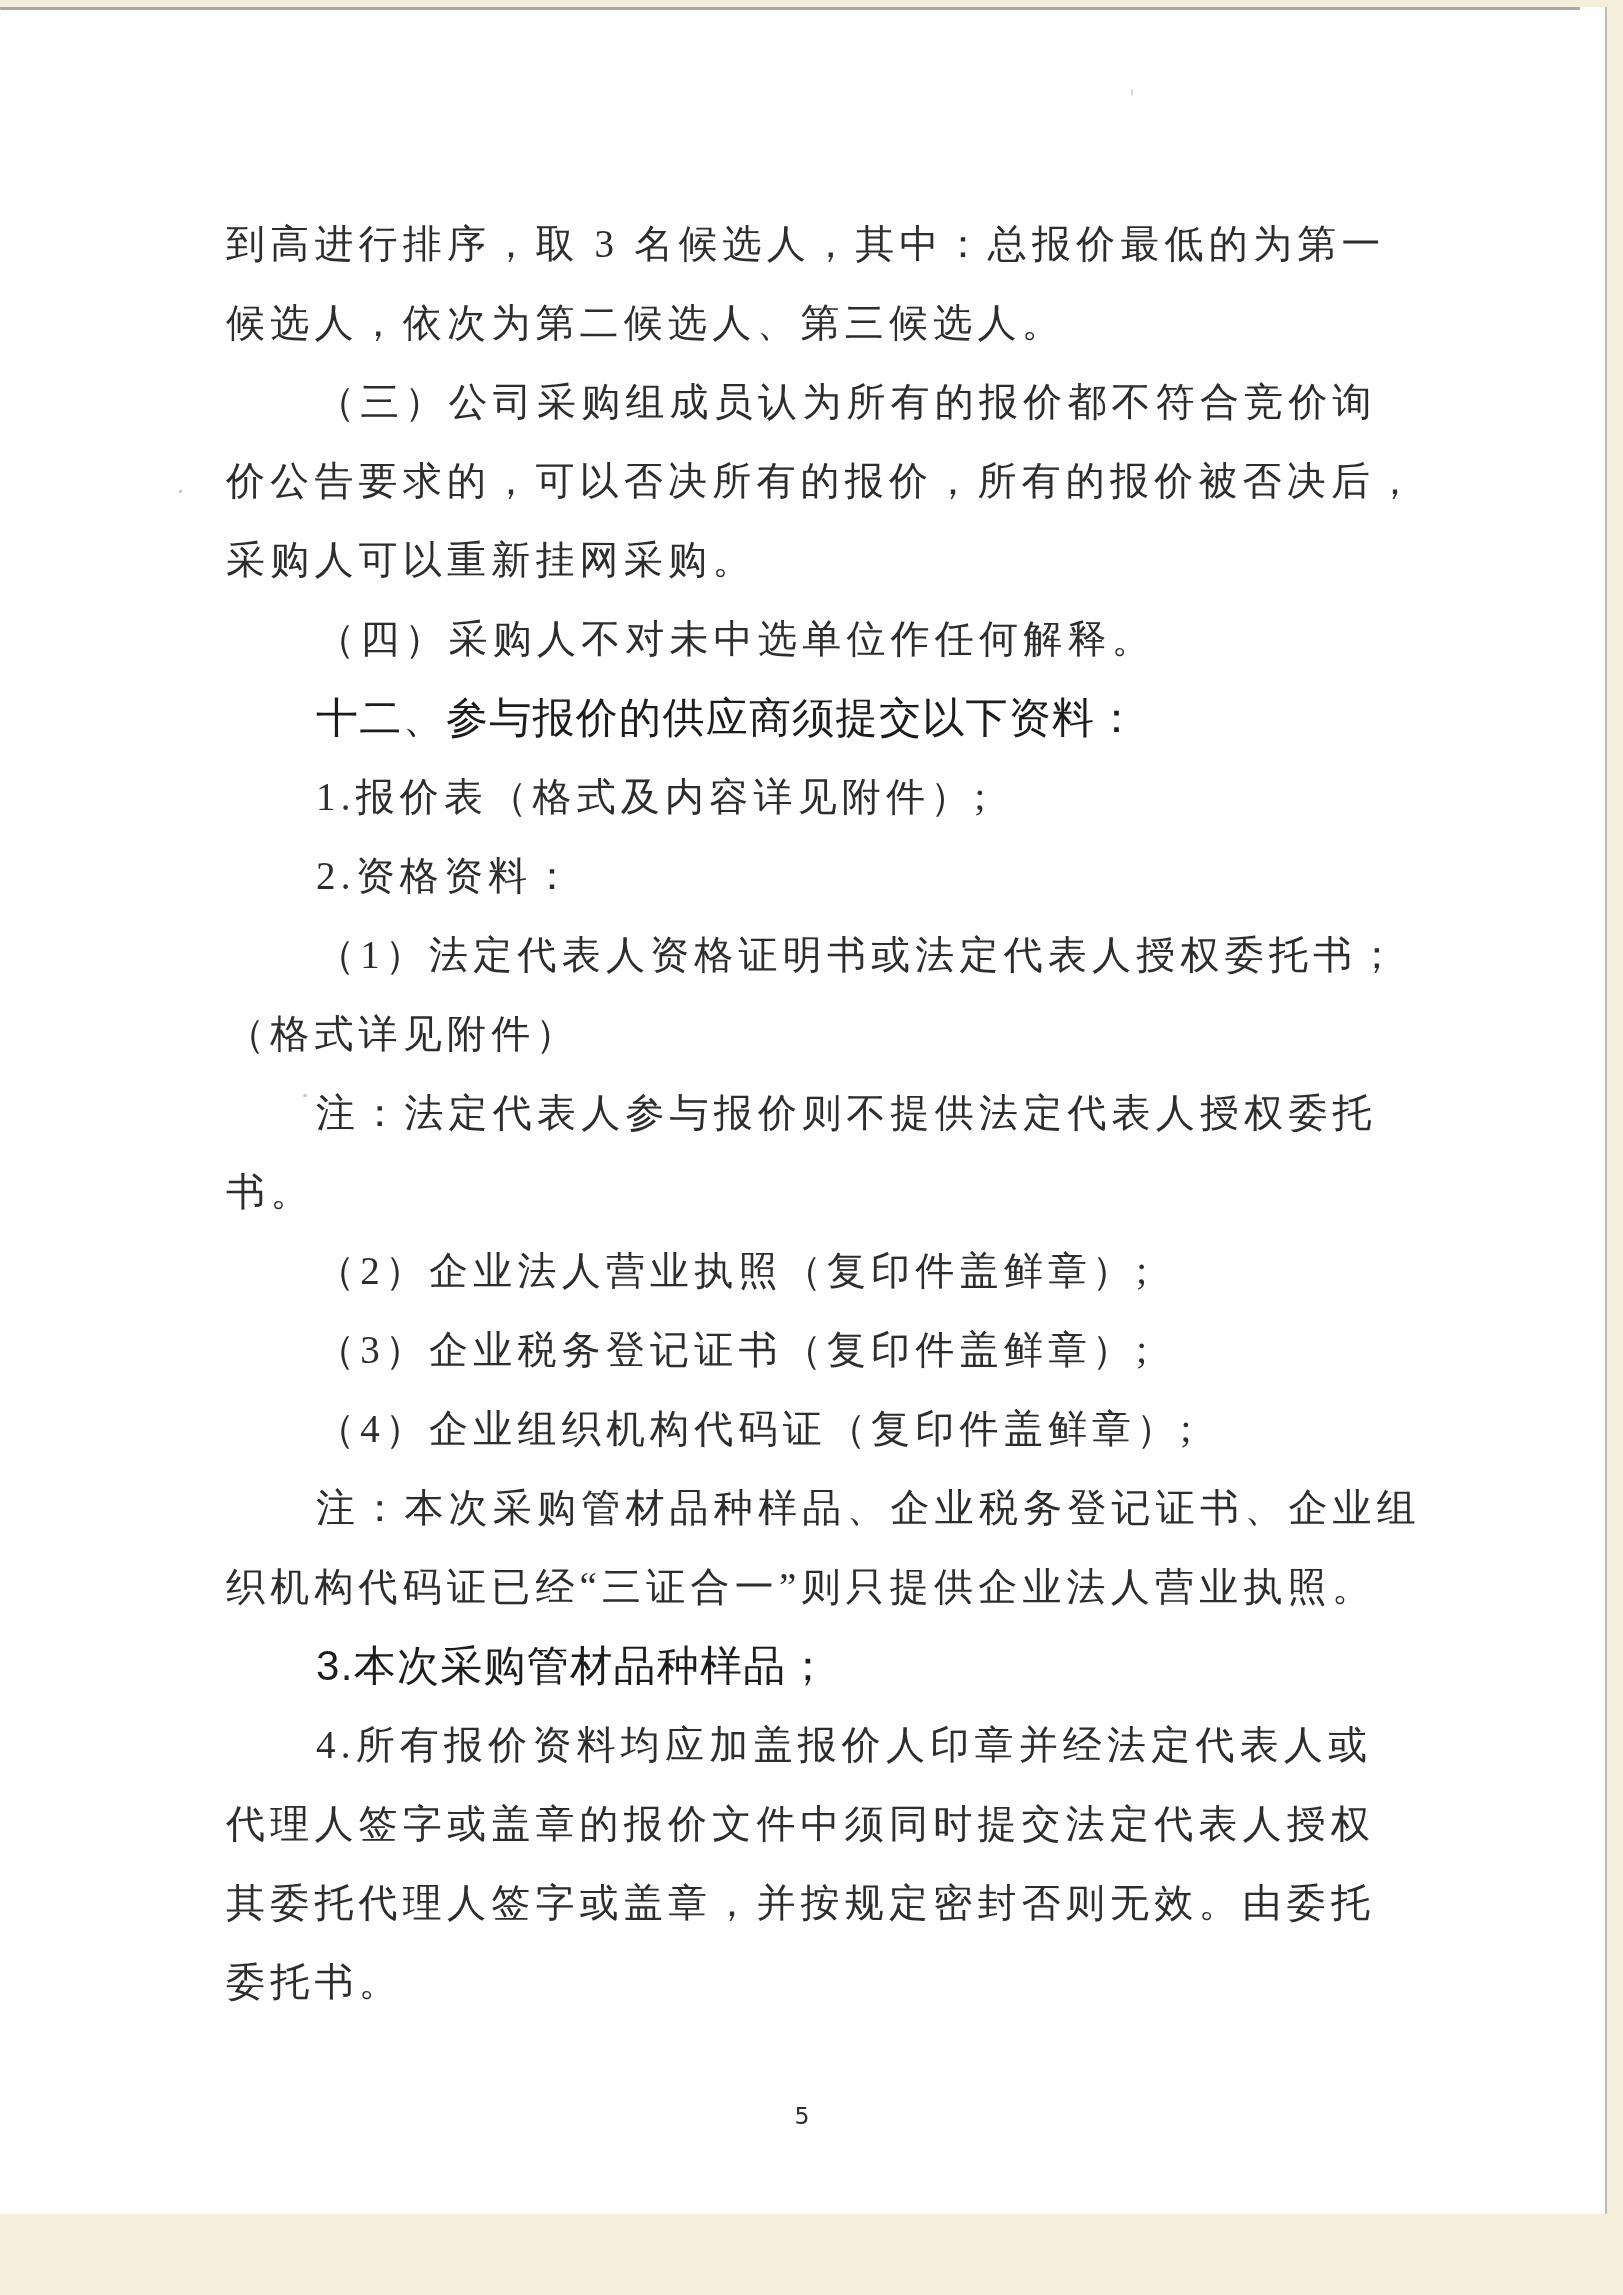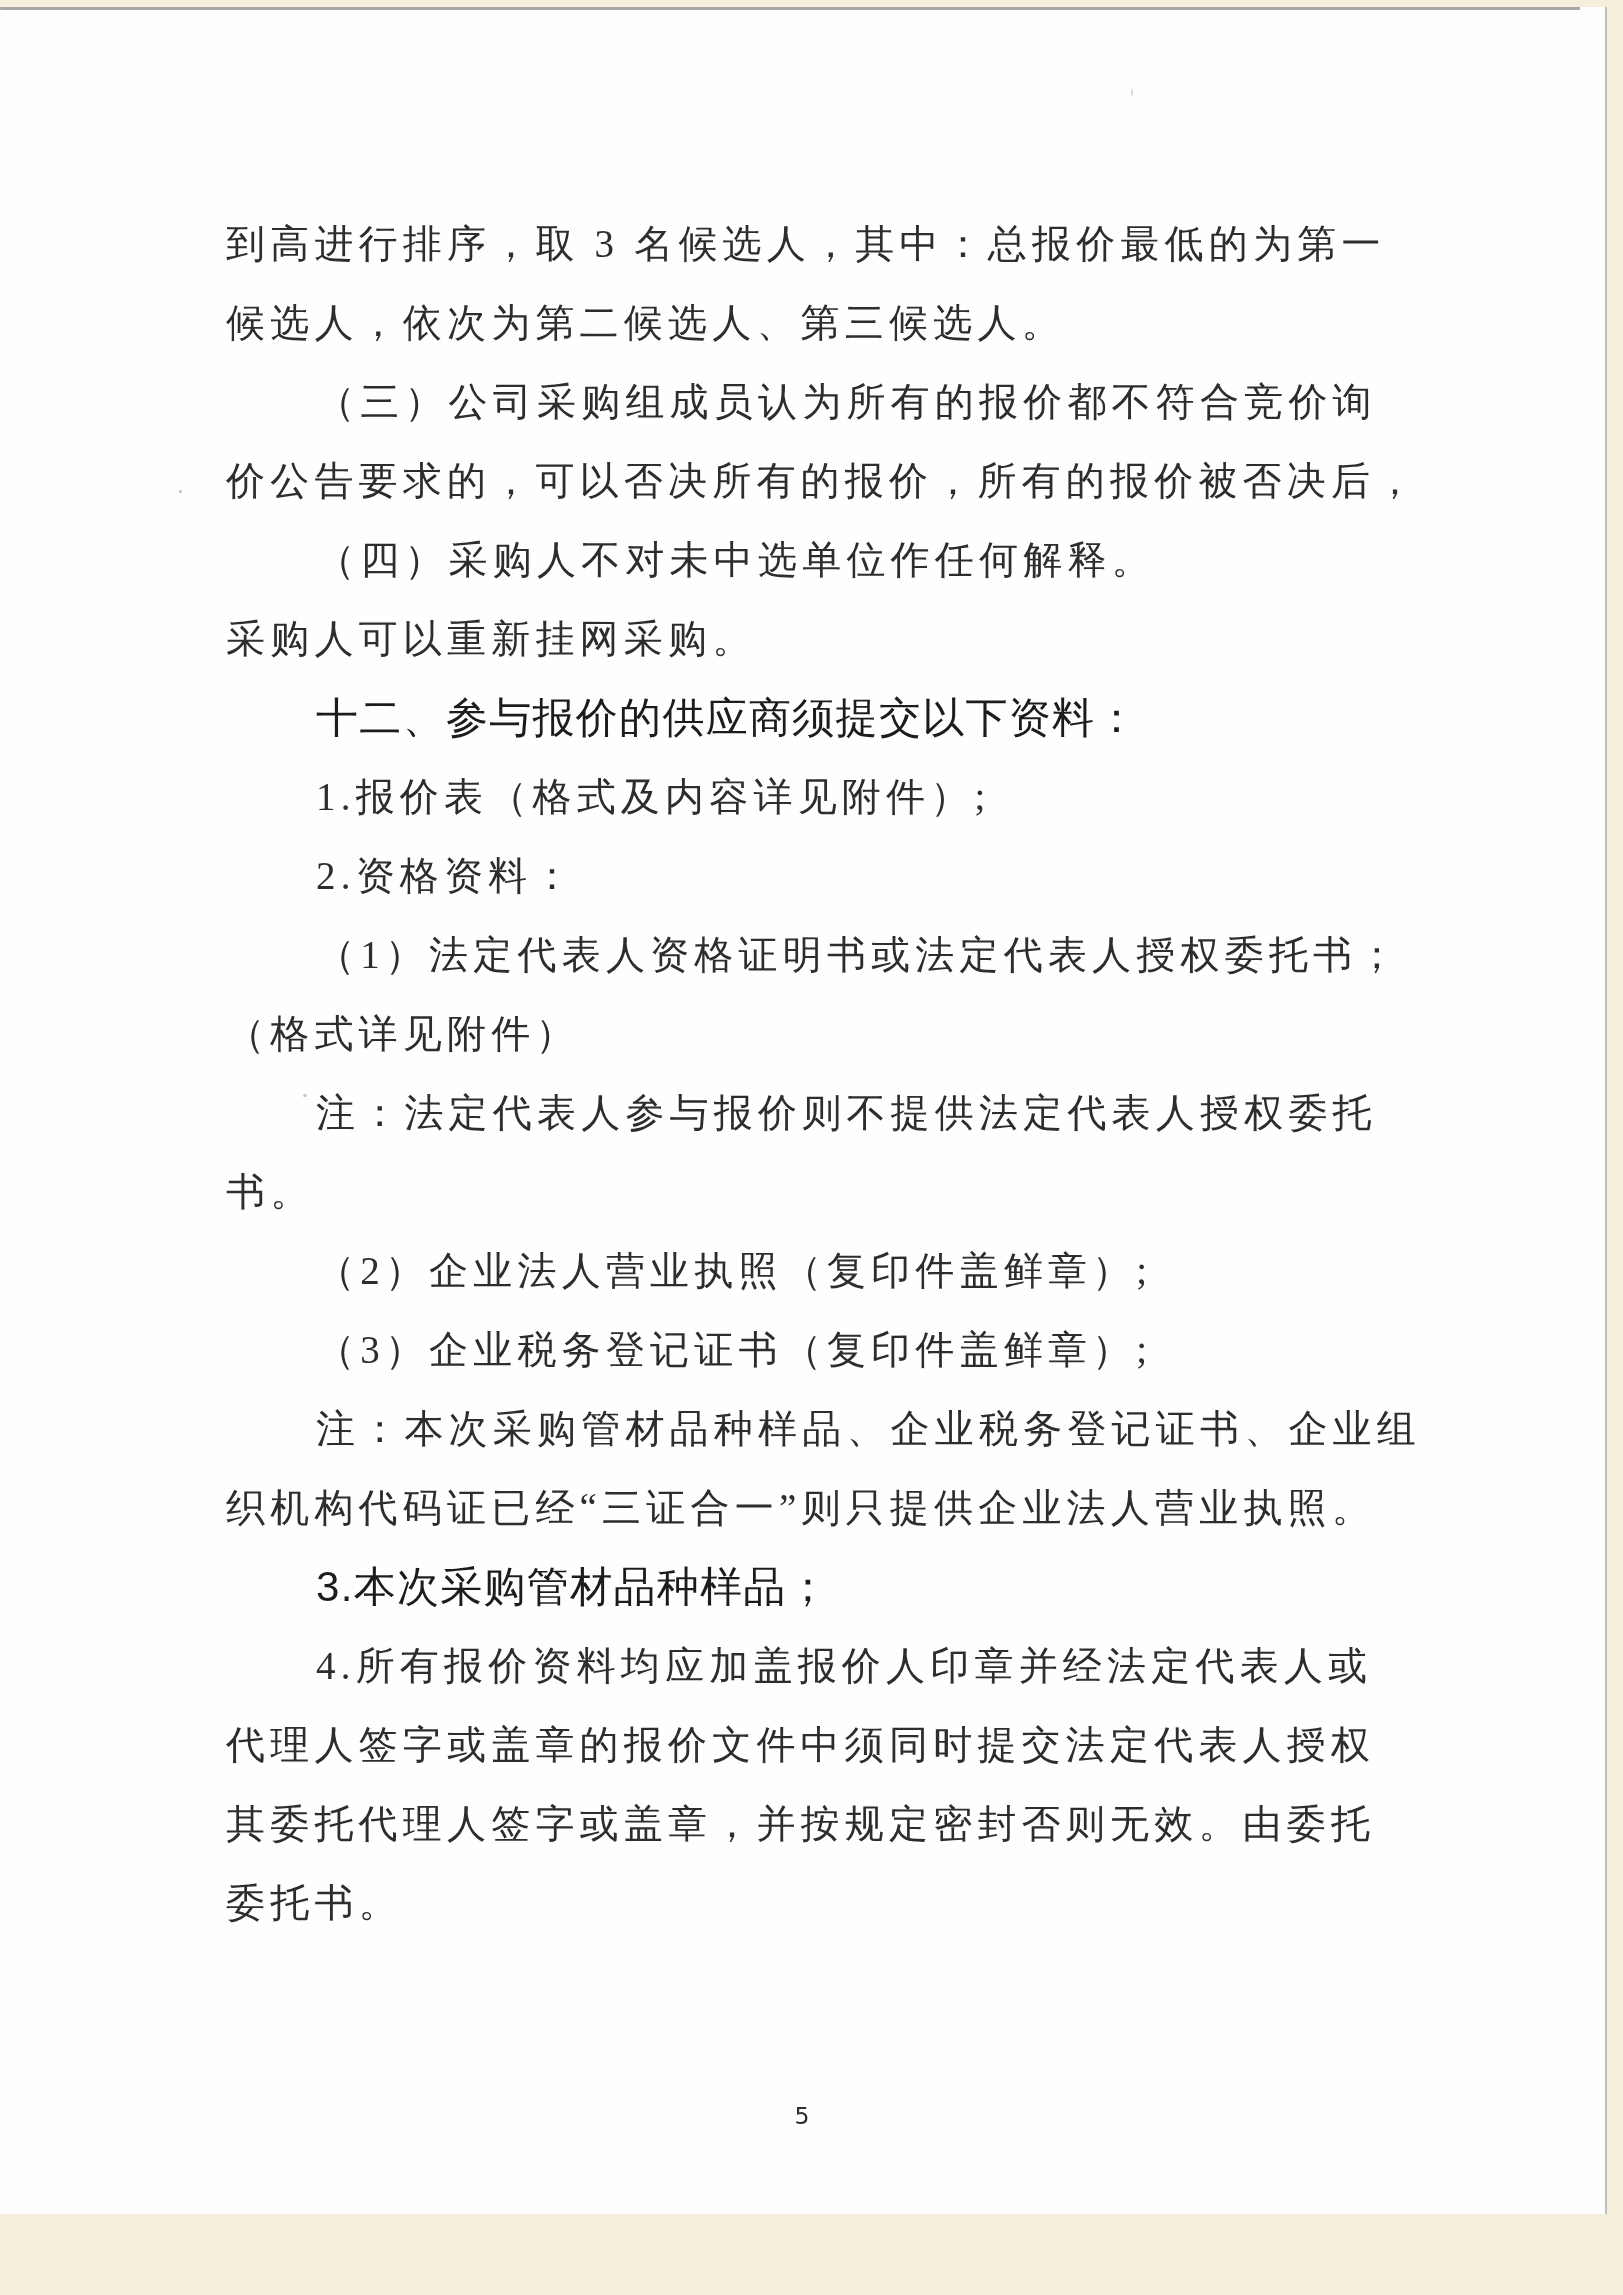--- a/index.html
+++ b/index.html
@@ -72,31 +72,32 @@
   <div class="right-edge-line"></div>
   <div class="speck s1"></div>
   <div class="speck s2"></div>
   <div class="speck s3"></div>
 
   <div class="text-block">
       <div class="line">到高进行排序，取 3 名候选人，其中：总报价最低的为第一</div>
       <div class="line">候选人，依次为第二候选人、第三候选人。</div>
       <div class="line indent">（三）公司采购组成员认为所有的报价都不符合竞价询</div>
       <div class="line">价公告要求的，可以否决所有的报价，所有的报价被否决后，</div>
+      <div class="line">采购人可以重新挂网采购。</div>
       <div class="line indent">（四）采购人不对未中选单位作任何解释。</div>
-      <div class="line">采购人可以重新挂网采购。</div>
       <div class="line indent bold">十二、参与报价的供应商须提交以下资料：</div>
       <div class="line indent">1.报价表（格式及内容详见附件）;</div>
       <div class="line indent">2.资格资料：</div>
       <div class="line indent">（1）法定代表人资格证明书或法定代表人授权委托书；</div>
       <div class="line">（格式详见附件）</div>
       <div class="line indent">注：法定代表人参与报价则不提供法定代表人授权委托</div>
       <div class="line">书。</div>
       <div class="line indent">（2）企业法人营业执照（复印件盖鲜章）;</div>
       <div class="line indent">（3）企业税务登记证书（复印件盖鲜章）;</div>
+      <div class="line indent">（4）企业组织机构代码证（复印件盖鲜章）;</div>
       <div class="line indent">注：本次采购管材品种样品、企业税务登记证书、企业组</div>
       <div class="line">织机构代码证已经“三证合一”则只提供企业法人营业执照。</div>
       <div class="line indent bold">3.本次采购管材品种样品；</div>
       <div class="line indent">4.所有报价资料均应加盖报价人印章并经法定代表人或</div>
       <div class="line">代理人签字或盖章的报价文件中须同时提交法定代表人授权</div>
       <div class="line">其委托代理人签字或盖章，并按规定密封否则无效。由委托</div>
       <div class="line">委托书。</div>
     </div>
 
   <div class="page-number">5</div>

